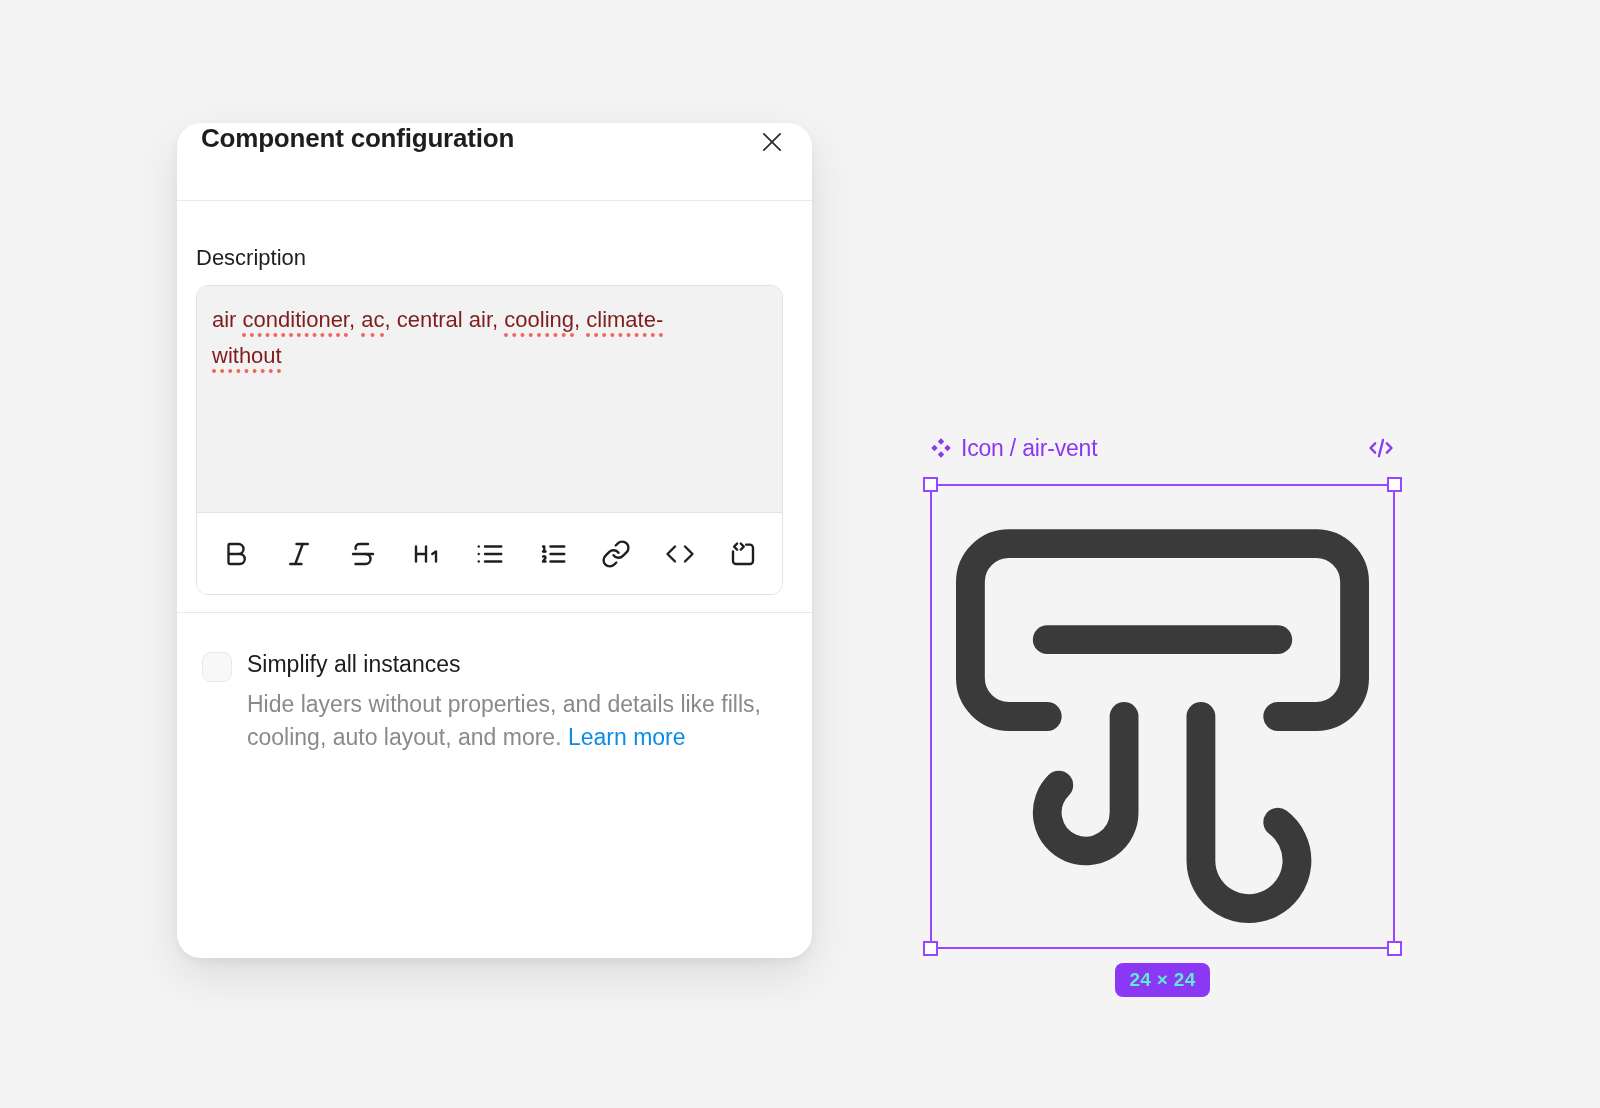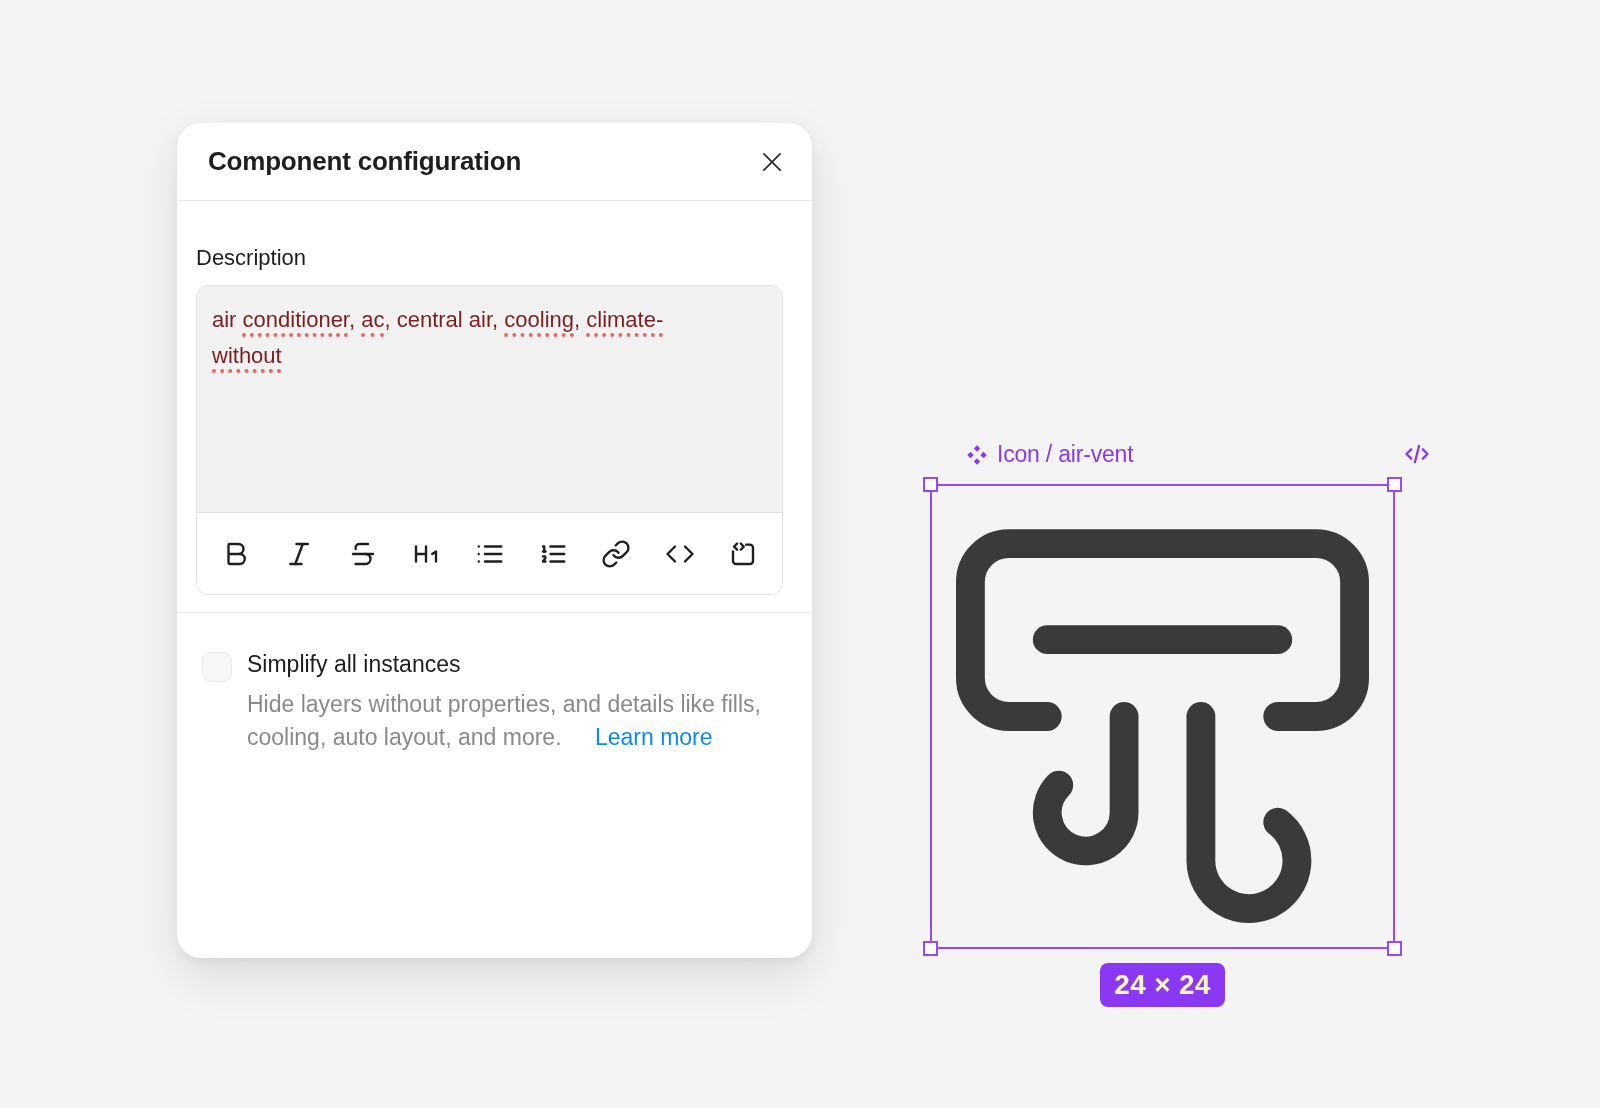--- a/index.html
+++ b/index.html
@@ -26,22 +26,22 @@
   .canvas{position:relative;width:1600px;height:1108px;background:var(--bg);}
 
   
   .dialog{
     position:absolute;left:177px;top:123px;width:635px;height:835px;
     background:#fff;border-radius:24px;
     box-shadow:0 4px 10px rgba(0,0,0,.05),0 18px 50px rgba(0,0,0,.10);
     display:flex;flex-direction:column;
   }
   .dialog-header{
-    height:78px;flex:0 0 78px;display:flex;align-items:center;justify-content:space-between;
-    padding:0 21px 0 31px;border-bottom:1px solid var(--line);
+    height:78px;flex:0 0 78px;display:flex;align-items:flex-start;justify-content:space-between;
+    padding:0 21px 0 24px;border-bottom:1px solid var(--line);
   }
   .dialog-title{font-size:26px;font-weight:700;letter-spacing:-.2px;color:var(--ink);}
   .close-btn{
     width:38px;height:38px;border:none;background:transparent;cursor:pointer;
     display:flex;align-items:center;justify-content:center;border-radius:6px;
   }
   .close-btn svg{display:block;}
 
   .dialog-body{padding:44px 29px 17px 19px;}
   .field-label{font-size:22px;color:var(--ink);margin-bottom:14px;}
@@ -83,26 +83,26 @@
   .dialog-footer{
     flex:1;display:flex;align-items:flex-start;gap:15px;
     padding:38px 30px 16px 25px;
   }
   .checkbox{
     width:30px;height:30px;flex:0 0 30px;border-radius:9px;margin-top:1px;
     background:#f8f8f8;border:1.5px solid #e9e9e9;cursor:pointer;
   }
   .footer-label{font-size:23px;color:#1d1d1d;}
   .footer-desc{margin-top:10px;font-size:23px;line-height:33px;color:var(--gray-text);}
-  .footer-desc a{color:var(--blue);text-decoration:none;cursor:pointer;margin-left:27px;}
+  .footer-desc a{color:var(--blue);text-decoration:none;cursor:pointer;}
 
   
   .sel-header{
-    position:absolute;left:966px;top:428px;width:465px;height:40px;
-    display:flex;align-items:flex-end;justify-content:space-between;gap:22px;
+    position:absolute;left:930px;top:428px;width:465px;height:40px;
+    display:flex;align-items:center;justify-content:space-between;gap:22px;
   }
   .sel-left{display:flex;align-items:center;gap:9px;color:var(--purple);cursor:pointer;}
   .sel-left .name{font-size:23px;letter-spacing:-.2px;}
   .sel-code{cursor:pointer;display:flex;align-items:center;color:var(--purple);}
 
   .sel-frame{
     position:absolute;left:930px;top:484px;width:465px;height:465px;
     border:2px solid var(--frame);
   }
   .sel-frame .vent{position:absolute;inset:0;width:100%;height:100%;}
@@ -113,21 +113,21 @@
   .handle.tl{left:-9px;top:-9px;}
   .handle.tr{right:-9px;top:-9px;}
   .handle.bl{left:-9px;bottom:-9px;}
   .handle.br{right:-9px;bottom:-9px;}
 
   .size-badge{
     position:absolute;left:930px;top:963px;width:465px;
     display:flex;justify-content:center;pointer-events:none;
   }
   .size-badge span{
-    background:var(--purple);color:#fef9c3;font-size:28px;font-weight:700;
+    background:var(--purple);color:#5eead4;font-size:19px;font-weight:700;
     padding:6px 14px;border-radius:8px;letter-spacing:.3px;
   }
 </style>
 </head>
 <body>
 
 <div class="canvas">
 
   <div class="dialog">
 

